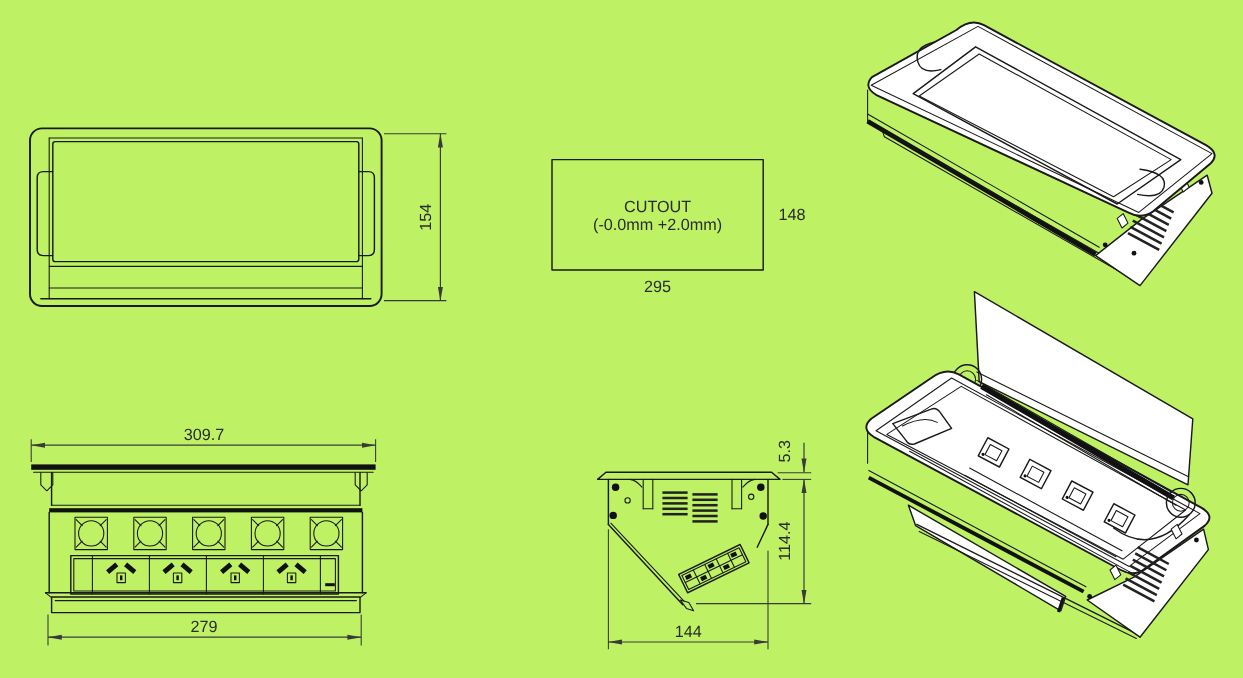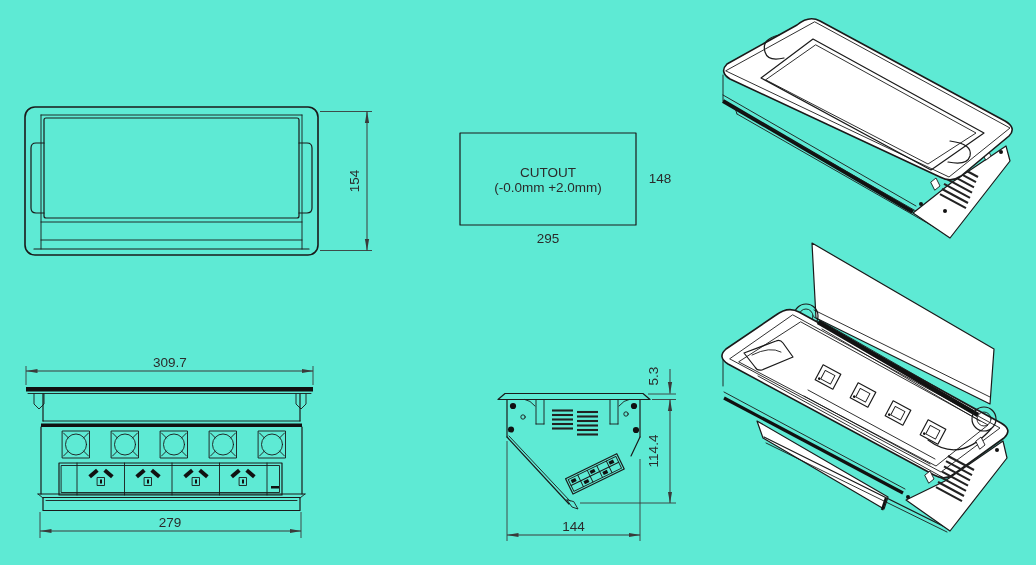--- a/index.html
+++ b/index.html
@@ -1,16 +1,16 @@
 <!DOCTYPE html>
 <html><head>
 <meta charset="utf-8">
 <style>
   html,body{margin:0;padding:0;background:#ffffff;}
-  #sheet{position:relative;width:1036px;height:565px;background:#5eead4;overflow:hidden;
+  #sheet{position:relative;width:1036px;height:565px;background:#bef264;overflow:hidden;
          font-family:"Liberation Sans", sans-serif;}
   svg{display:block}
   .ln  {stroke:#1a1a1a;stroke-width:1.2;fill:none;stroke-linecap:round;stroke-linejoin:round;}
   .ln0 {stroke:#1a1a1a;stroke-width:0.9;fill:none;stroke-linecap:round;stroke-linejoin:round;}
   .ln2 {stroke:#1a1a1a;stroke-width:1.6;fill:none;stroke-linejoin:round;}
   .fillw{fill:#ffffff;}
   .thick{stroke:#111111;stroke-width:4;fill:none;stroke-linecap:butt;}
   .thick3{stroke:#111111;stroke-width:3.2;fill:none;stroke-linecap:butt;}
   .vent {stroke:#222222;stroke-width:2.1;fill:none;stroke-linecap:butt;}
   .dark {fill:#111111;stroke:none;}

